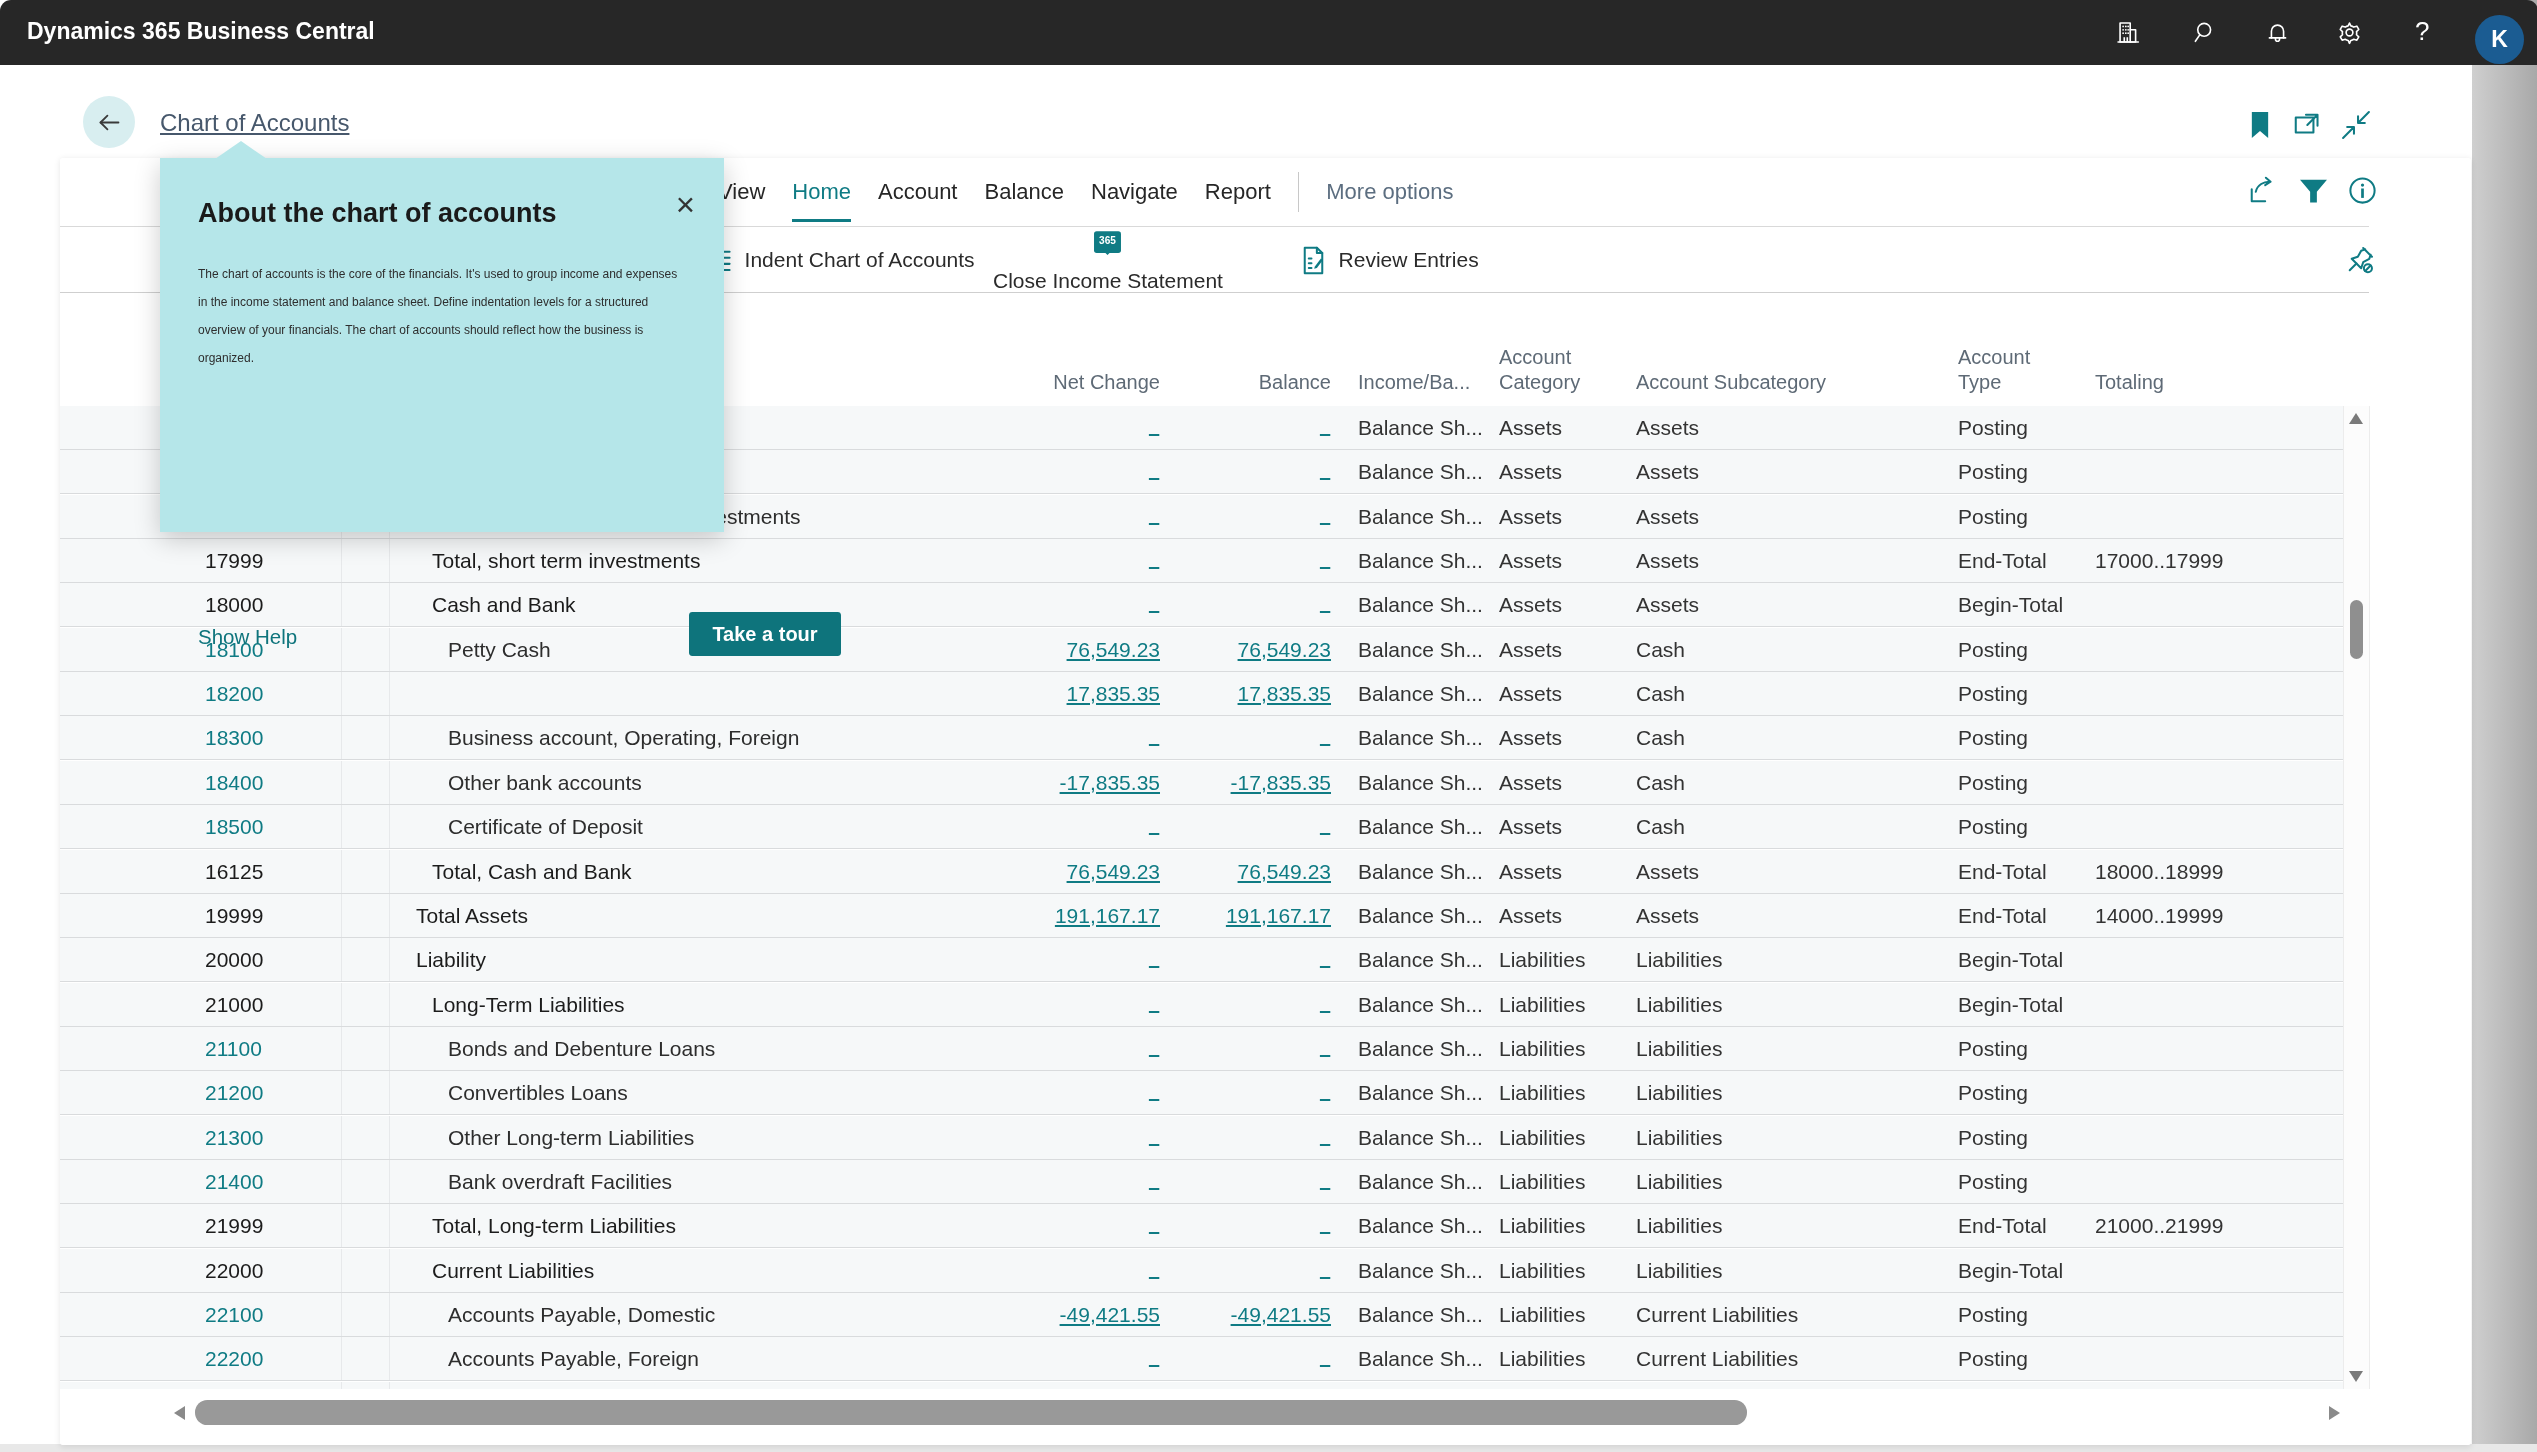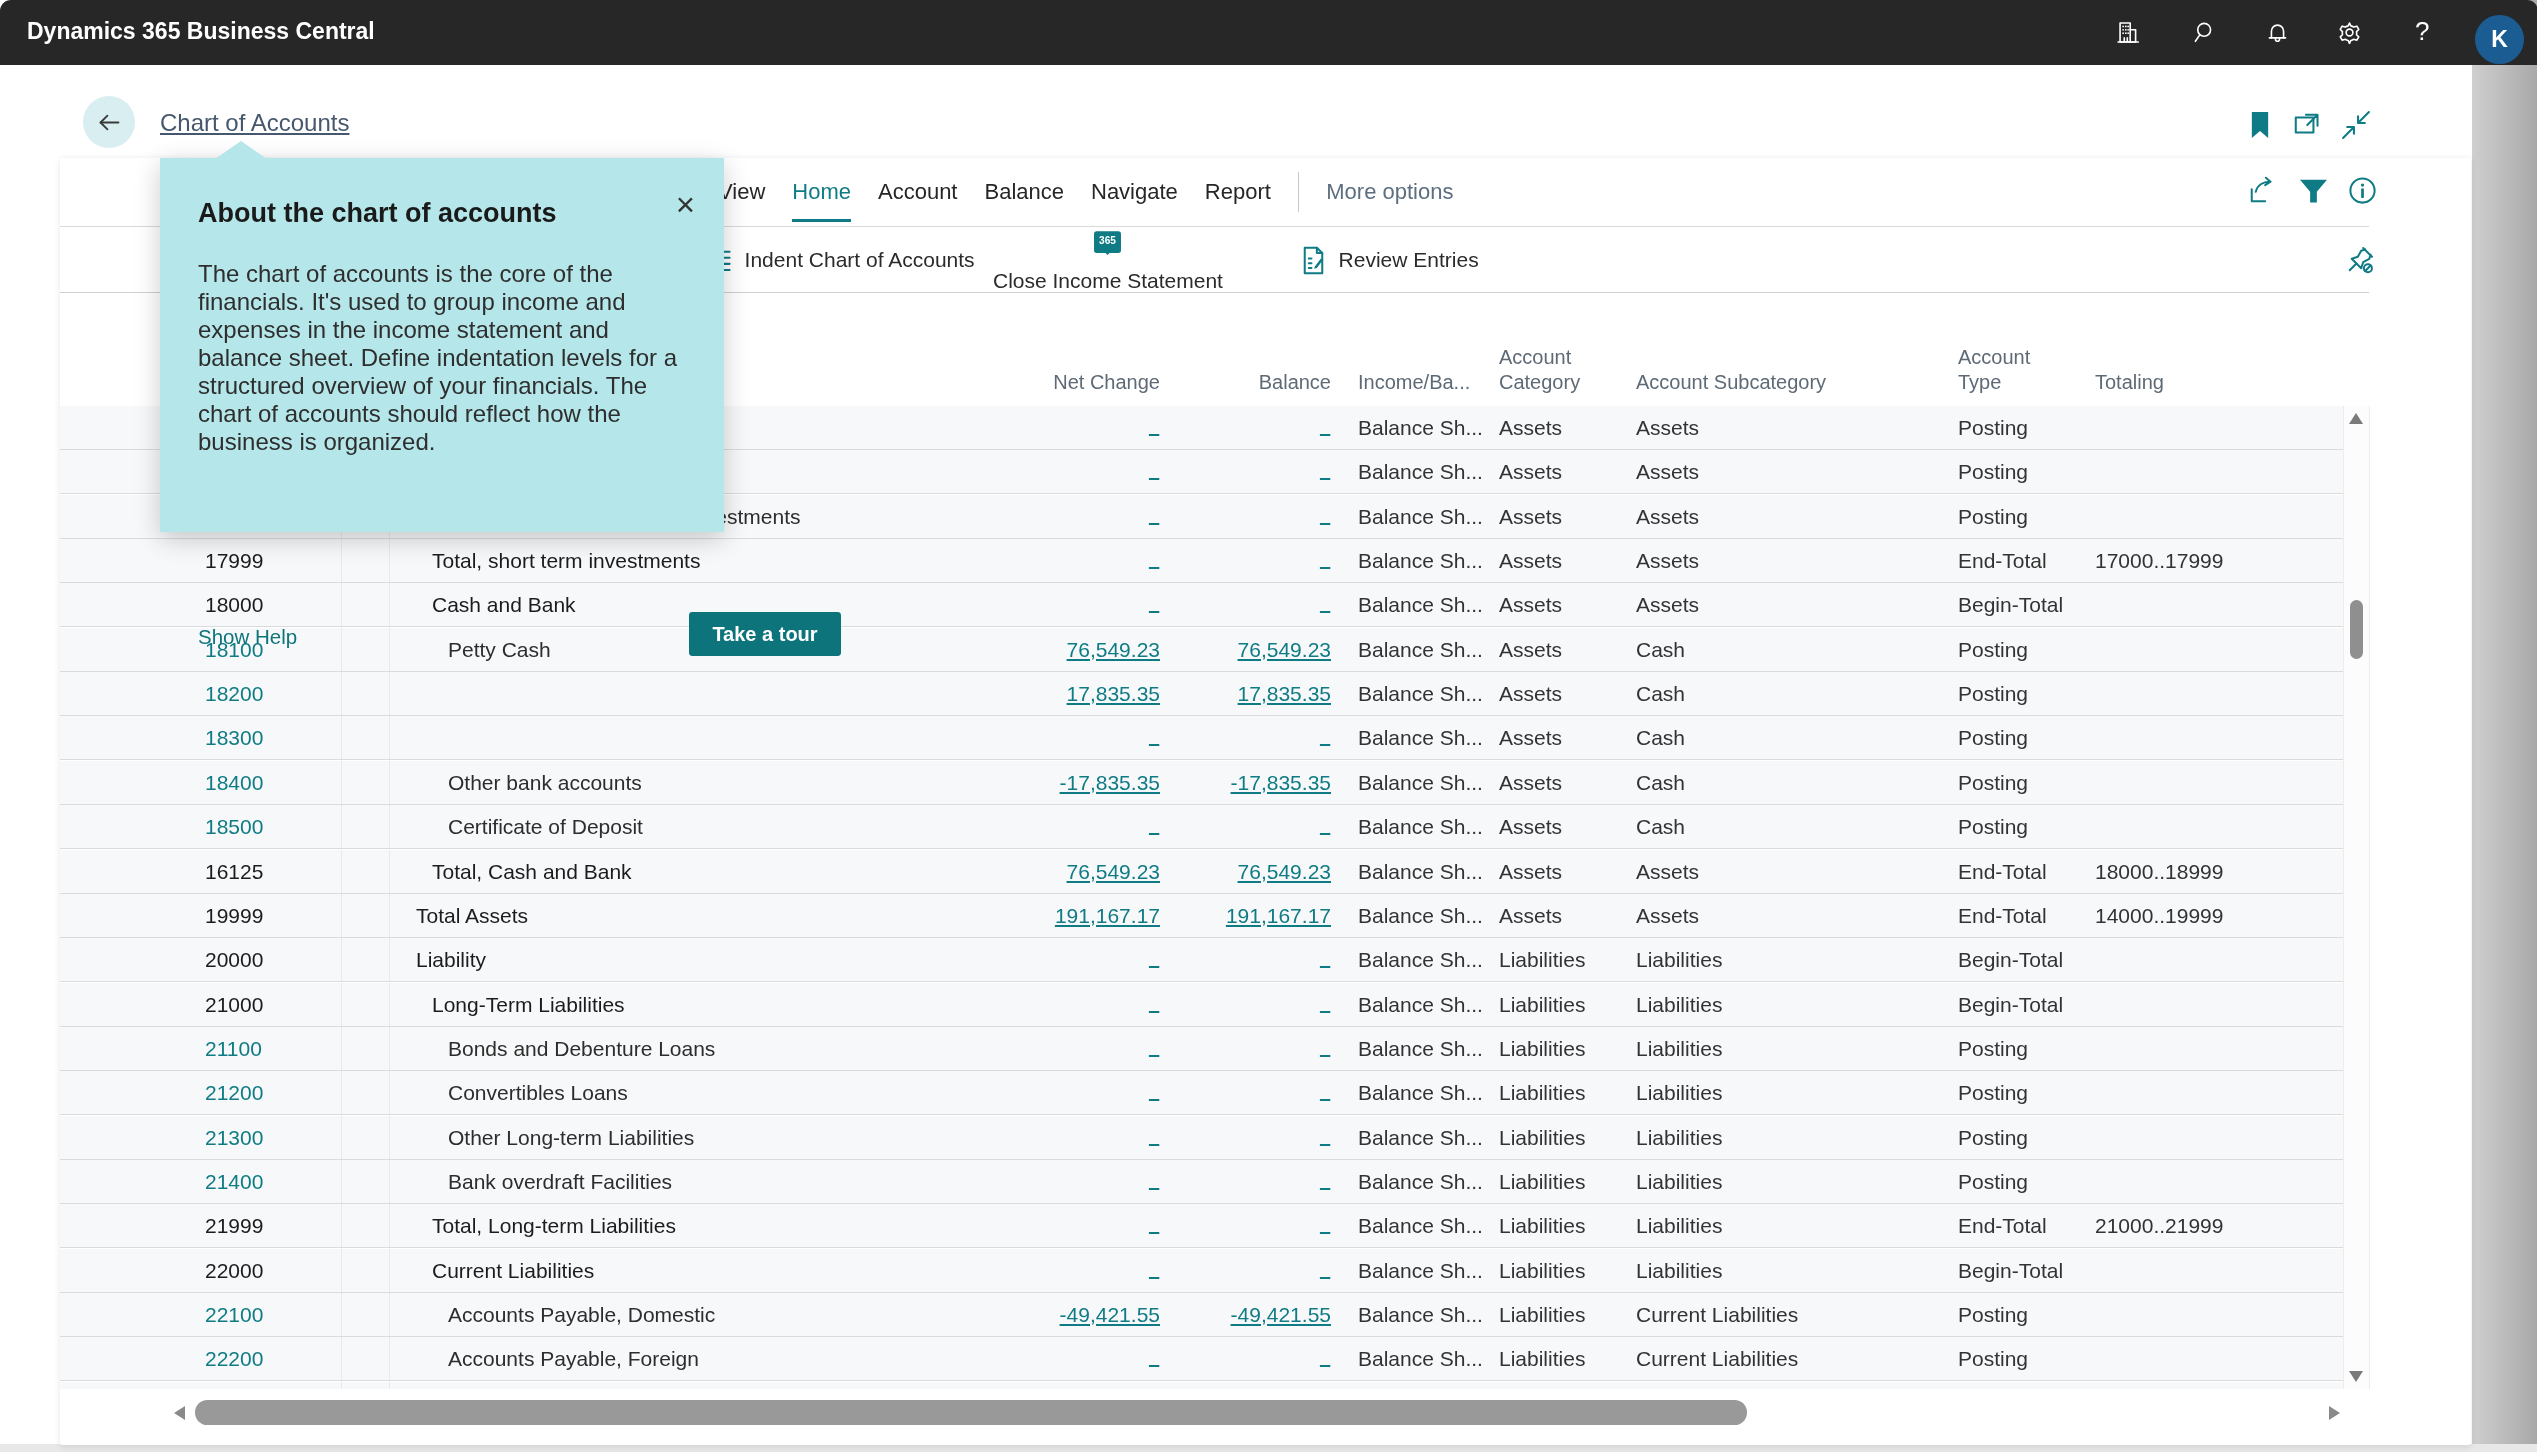--- a/index.html
+++ b/index.html
@@ -86,21 +86,21 @@
   .h-right{position:absolute;right:0;top:6.1px;width:0;height:0;border-top:7.5px solid transparent;border-bottom:7.5px solid transparent;border-left:11px solid #8a8a8a;margin-top:3.4px;}
   .h-thumb{position:absolute;left:20.5px;top:3.4px;width:1552px;height:24.6px;border-radius:12.3px;background:#999999;}
 
   
   .popup{position:absolute;left:160px;top:158px;width:564px;height:374px;background:var(--popup);z-index:50;
          box-shadow:0 6.8px 24.6px rgba(0,0,0,.20);}
   .popup-caret{position:absolute;left:215px;top:141px;width:0;height:0;border-left:26px solid transparent;border-right:26px solid transparent;
                border-bottom:18.4px solid var(--popup);z-index:51;}
   .popup-title{position:absolute;left:38px;top:40px;font-size:27px;font-weight:700;color:#1a1a1a;}
   .popup-close{position:absolute;right:29px;top:30px;font-size:33px;font-weight:300;color:#333;line-height:33px;cursor:pointer;}
-  .popup-body{position:absolute;left:38px;top:102px;width:490px;font-size:24px;line-height:28px;color:#2e2e2e;}
+  .popup-body{position:absolute;left:38px;top:102px;width:490px;font-size:12px;line-height:28px;color:#2e2e2e;}
   .show-help{position:absolute;left:38px;top:467px;font-size:20.5px;color:var(--accent-dark);cursor:pointer;}
   .tour-btn{position:absolute;left:529px;top:454px;width:152px;height:44px;background:var(--accent-dark);color:#fff;border:none;border-radius:3.4px;
             font-size:20px;font-weight:600;font-family:inherit;display:flex;align-items:center;justify-content:center;cursor:pointer;}
 
   .ico-stroke{fill:none;stroke:currentColor;stroke-width:2.4;stroke-linecap:round;stroke-linejoin:round;}
   .teal{color:var(--accent);}
 </style>
 </head>
 <body>
 
@@ -371,20 +371,21 @@
           <div class="cell c-inc">Balance Sh...</div>
           <div class="cell c-cat">Assets</div>
           <div class="cell c-sub">Cash</div>
           <div class="cell c-type">Posting</div>
           <div class="cell c-tot"></div>
         </div>
         <div class="row" style="top: 310px;">
           <div class="tick" style="left: 281px;"></div>
           <div class="tick" style="left: 329px;"></div>
           <div class="cell c-no link">18300</div>
+          <div class="cell  name" style="left: 388px;">Business account, Operating, Foreign</div>
           <div class="cell c-nc dash">–</div>
           <div class="cell c-bal dash">–</div>
           <div class="cell c-inc">Balance Sh...</div>
           <div class="cell c-cat">Assets</div>
           <div class="cell c-sub">Cash</div>
           <div class="cell c-type">Posting</div>
           <div class="cell c-tot"></div>
         </div>
         <div class="row" style="top: 355px;">
           <div class="tick" style="left: 281px;"></div>

